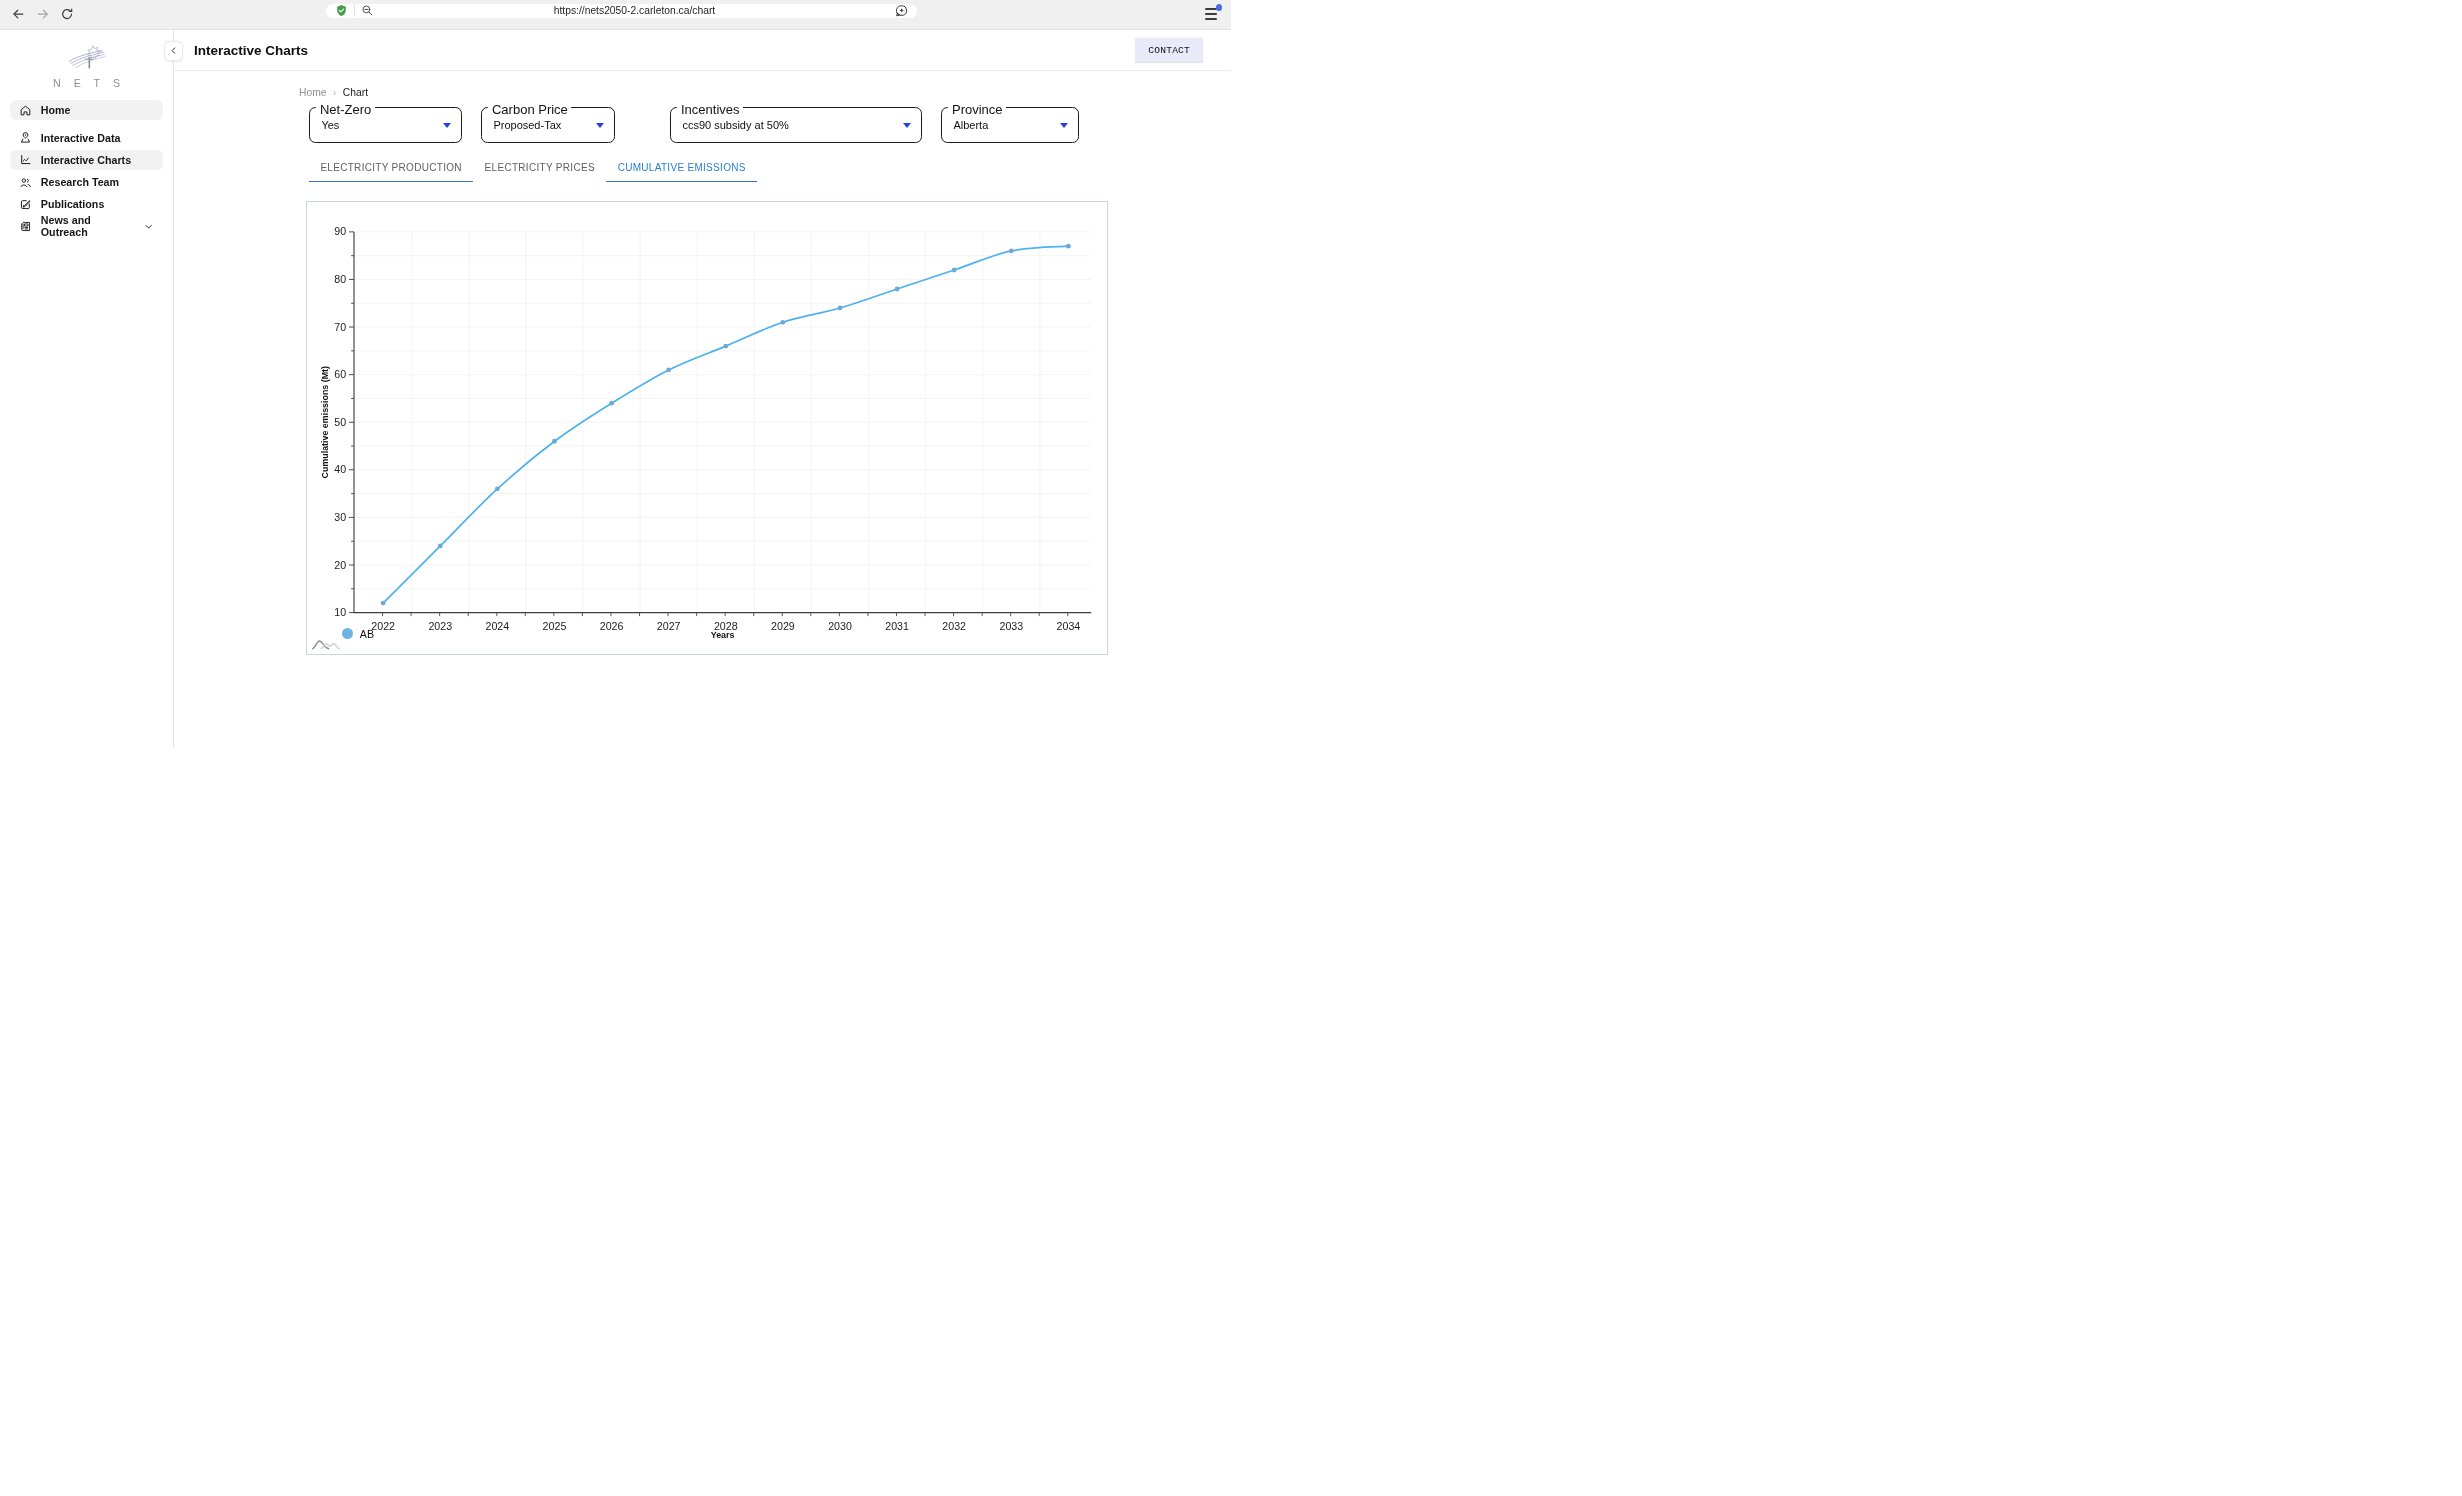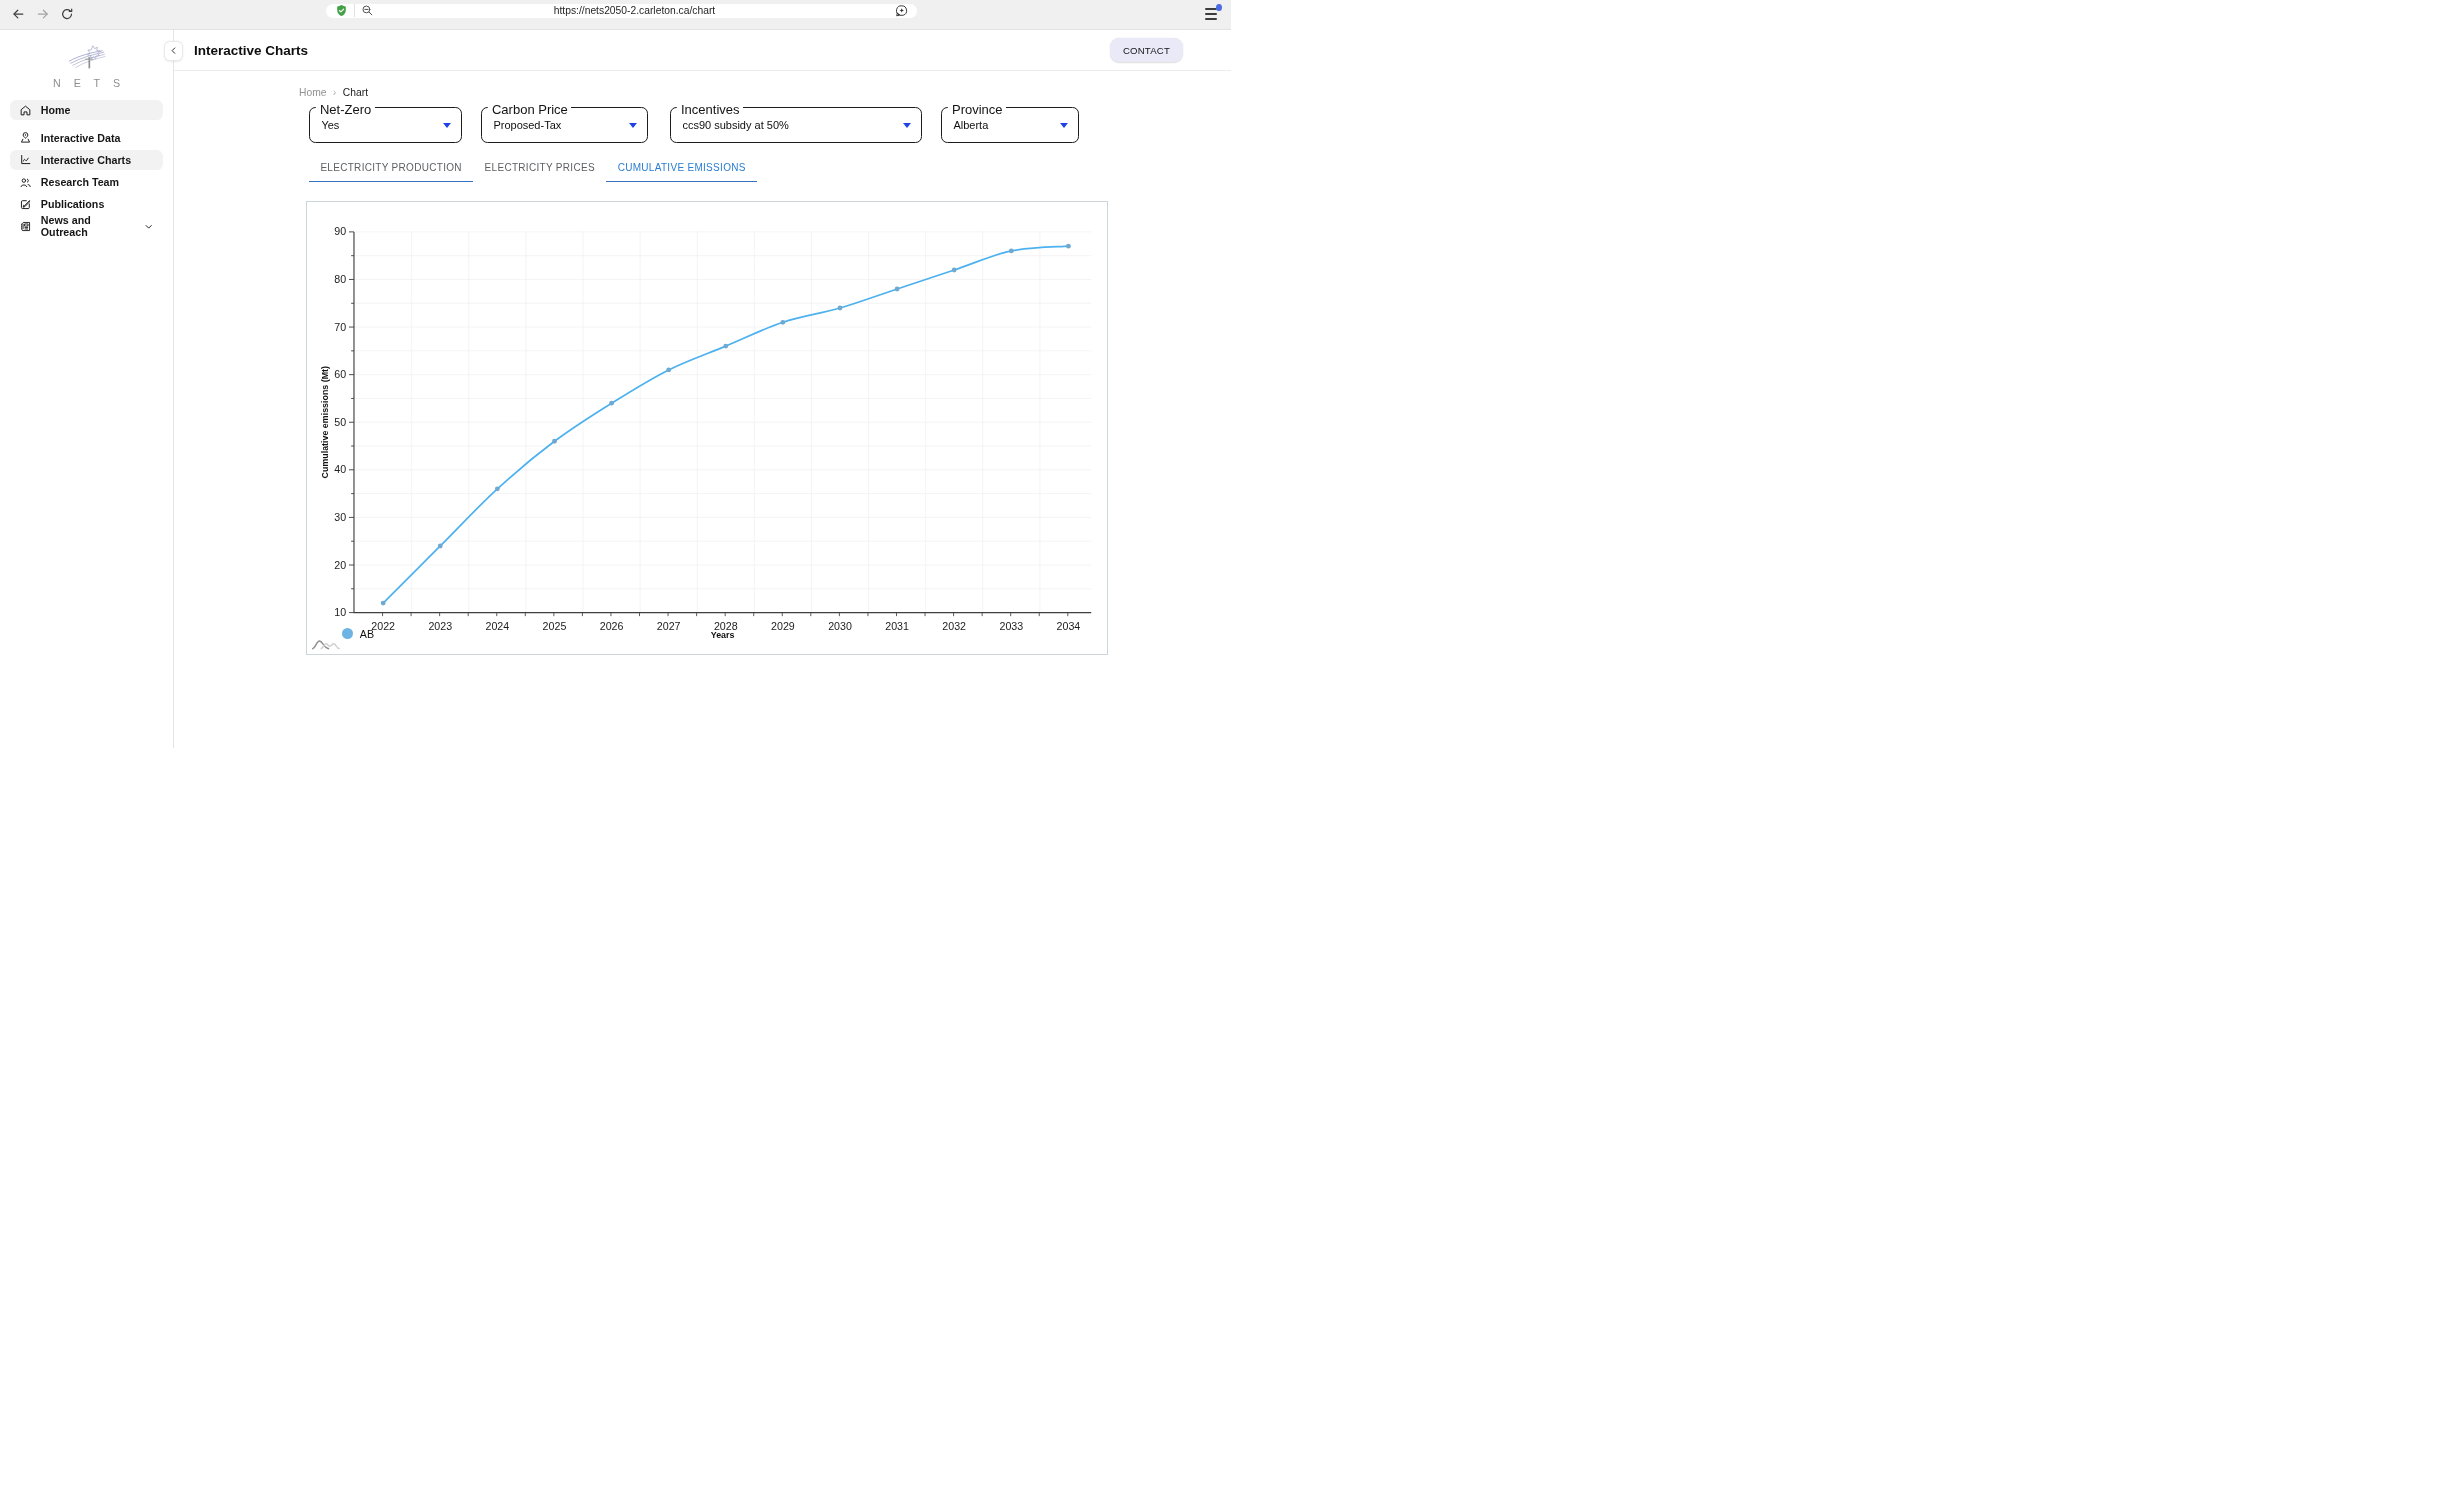--- a/index.html
+++ b/index.html
@@ -29,36 +29,36 @@
               font-size:10.7px; font-weight:600; color:#161616; margin-bottom:2.1px; cursor:pointer; }
   .nav-item.active { background:#f2f2f2; }
   .nav-item.first { margin-bottom:7.8px; }
   .nav-item .chev { margin-left:auto; display:flex; }
 
   .main { flex:1; position:relative; background:#fff; }
   .header { height:41px; border-bottom:0.7px solid #ececec; display:flex; align-items:center; position:relative; background:#fff; }
   .collapse-btn { position:absolute; left:-10px; top:10.7px; width:19px; height:20px; background:#fff; border:0.7px solid #e9e9e9;
                   border-radius:5.7px; box-shadow:0 0.7px 2.1px rgba(0,0,0,.08); display:flex; align-items:center; justify-content:center; cursor:pointer; }
   .page-title { margin-left:20px; font-size:13.5px; font-weight:700; color:#0e0e0e; }
-  .contact-btn { margin-left:auto; margin-right:48px; background:#e9e9f8; border:none; border-radius:9px; padding:6.4px 13px;
+  .contact-btn { margin-left:auto; margin-right:28px; background:#e9e9f8; border:none; border-radius:1px; padding:6.4px 13px;
                  font-size:9.6px; font-weight:500; letter-spacing:0.2px; color:#141418; box-shadow:0 0.7px 1.4px rgba(0,0,0,.14); cursor:pointer;
-                 font-family:Liberation Sans, sans-serif; }
+                 font-family:Liberation Mono, monospace; }
 
   .content { position:relative; height:677px; }
   .breadcrumb { position:absolute; left:125px; top:15px; display:flex; align-items:center; gap:6.4px; font-size:10.3px; }
   .crumb-home { color:#929292; cursor:pointer; }
   .crumb-sep { color:#b3b3b3; font-size:10.7px; }
   .crumb-current { color:#1b1b1b; }
 
   .dd { position:absolute; top:36px; height:36px; border:1.1px solid #1c1c1e; border-radius:6.4px; background:#fff; cursor:pointer; }
   .dd-label { position:absolute; top:-5.7px; left:6.4px; background:#fff; padding:0 3.6px; font-size:13px; color:#131313; white-space:nowrap; }
   .dd-value { position:absolute; left:11.4px; top:50%; transform:translateY(-50%); font-size:11px; color:#0f0f0f; white-space:nowrap; }
   .dd-caret { position:absolute; right:10px; top:50%; margin-top:-2.1px; width:0; height:0;
               border-left:4.3px solid transparent; border-right:4.3px solid transparent; border-top:5.7px solid #2142e8; }
-  .dd1 { left:135px; width:153px; } .dd2 { left:307px; width:167px; }
+  .dd1 { left:135px; width:153px; } .dd2 { left:307px; width:134px; }
   .dd3 { left:496px; width:252px; } .dd4 { left:767px; width:138px; }
 
   .tabs { position:absolute; left:135px; top:84px; display:flex; gap:0; }
   .tab { padding:7.1px 11.4px 7.8px; font-size:10px; letter-spacing:0.3px; font-weight:500; color:#5d6063;
          border-bottom:1.8px solid transparent; cursor:pointer; white-space:nowrap; }
   .tab.underlined { border-bottom-color:#3471c2; }
   .tab.active { color:#2a7ed2; }
 
   .chart-card { position:absolute; left:132px; top:130px; width:802px; height:454px; border:0.7px solid #ccd7da; background:#fff; }
   #chart-svg { display:block; }

